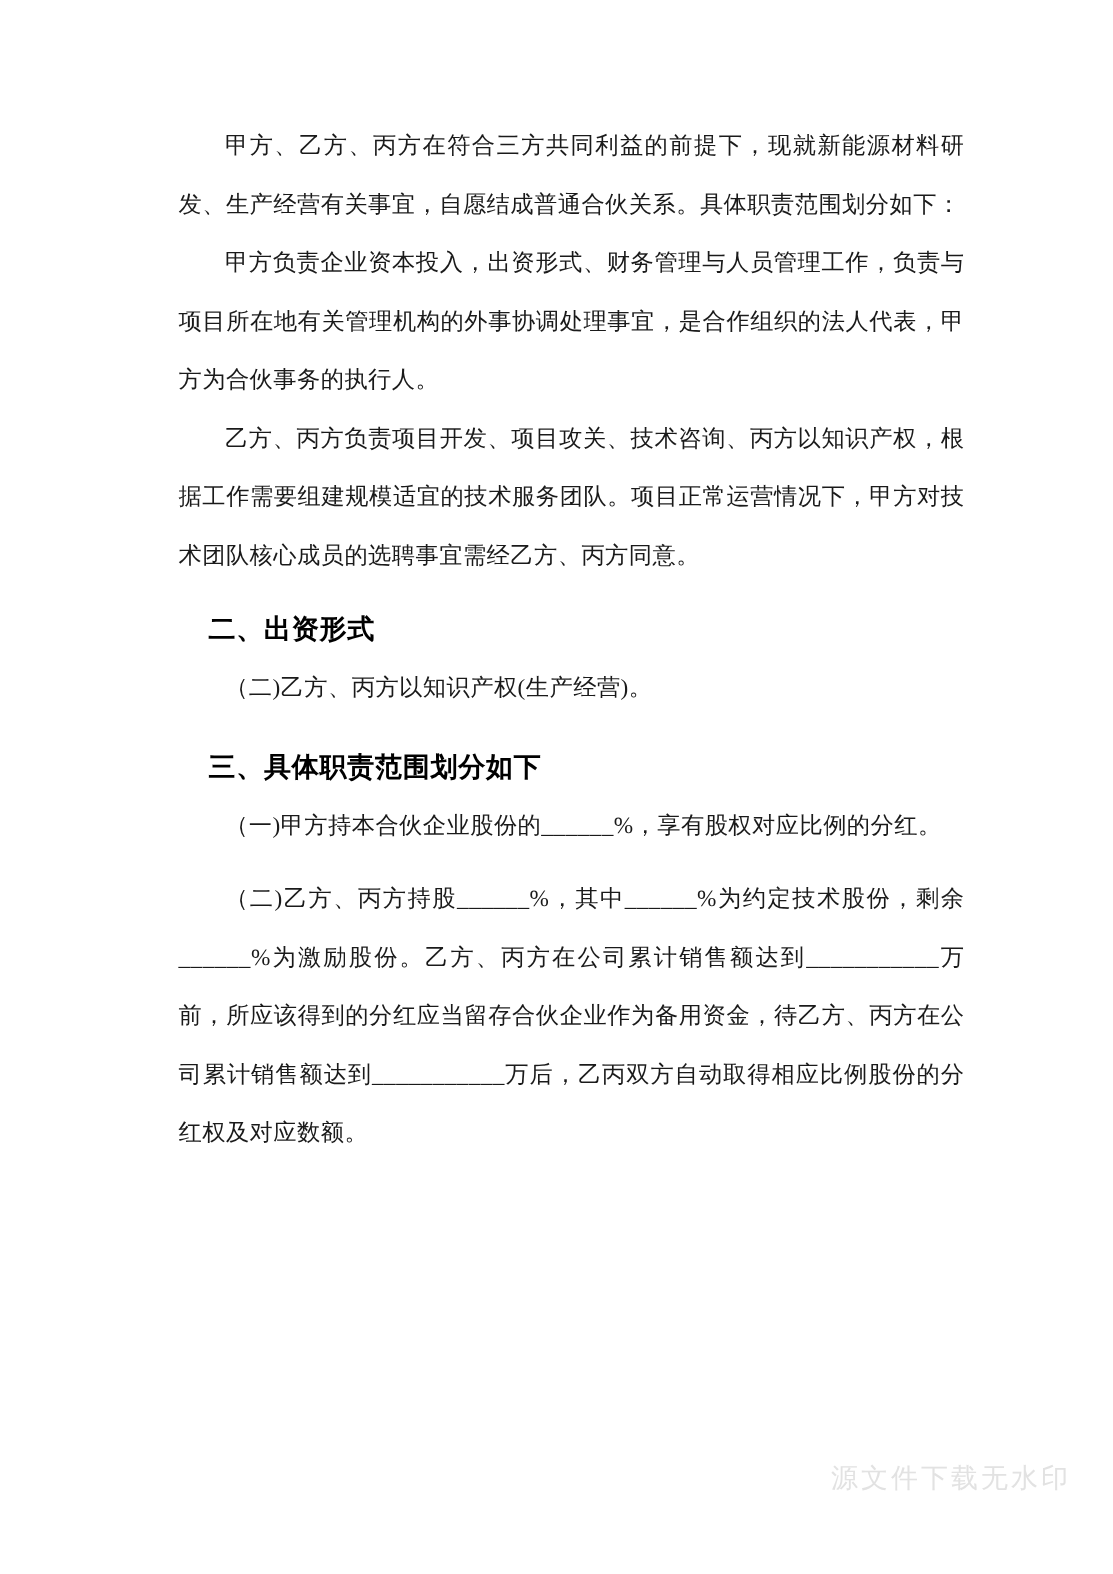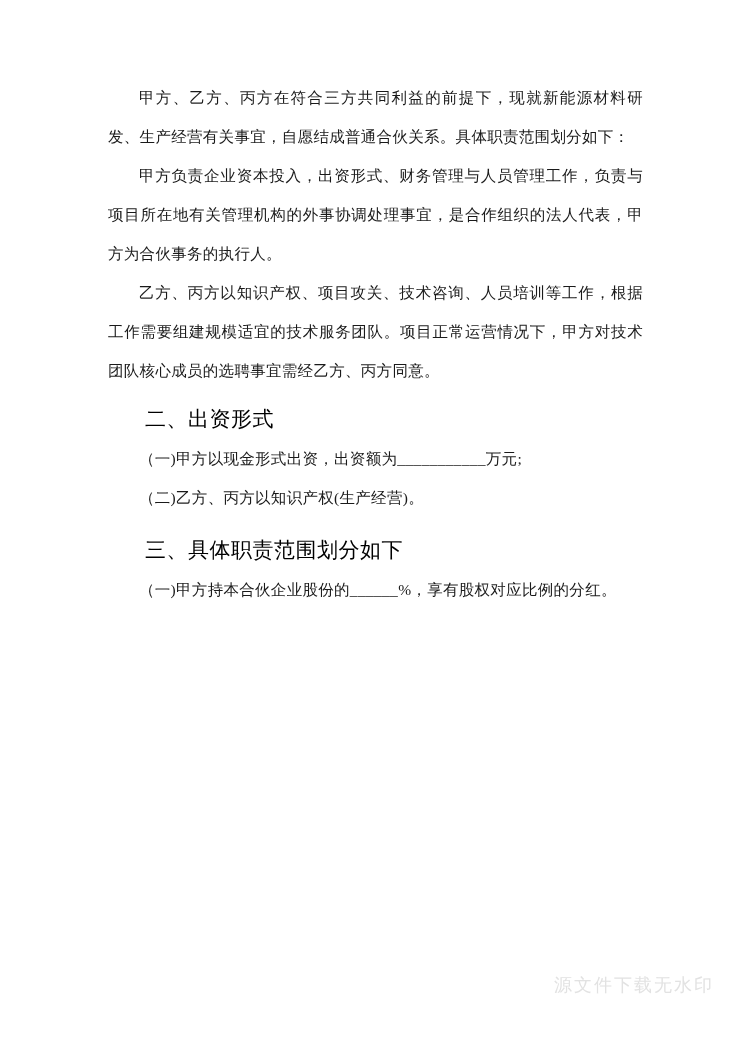--- a/index.html
+++ b/index.html
@@ -18,36 +18,36 @@
     overflow: hidden;
     box-sizing: border-box;
   }
   .content {
     position: absolute;
     left: 103px;
     top: 78px;
     width: 540px;
   }
   p {
-    margin: 0 0 0 5px;
+    margin: 0 0 0 16px;
     font-size: 15.5px;
     line-height: 39px;
     color: #1a1a1a;
     text-align: justify;
     text-justify: inter-ideograph;
     letter-spacing: 0.3px;
   }
   p.indent {
     text-indent: 2em;
   }
   h2 {
     margin: 0;
-    font-size: 21px;
+    font-size: 18px;
     line-height: 39px;
-    font-weight: normal;
+    font-weight: bold;
     text-indent: 2em;
     color: #000000;
     letter-spacing: 0.5px;
   }
   .gap-sm { height: 10px; }
   .gap-md { height: 14px; }
   .watermark {
     position: absolute;
     right: 28px;
     bottom: 52px;
@@ -73,34 +73,34 @@
 </style>
 </head>
 <body>
 
 <div class="page">
 
   <div class="content">
 
     <p class="indent">甲方、乙方、丙方在符合三方共同利益的前提下，现就新能源材料研发、生产经营有关事宜，自愿结成普通合伙关系。具体职责范围划分如下：</p>
     <p class="indent">甲方负责企业资本投入，出资形式、财务管理与人员管理工作，负责与项目所在地有关管理机构的外事协调处理事宜，是合作组织的法人代表，甲方为合伙事务的执行人。</p>
-    <p class="indent">乙方、丙方以知识产权、项目攻关、技术咨询、人员培训等工作，根据工作需要组建规模适宜的技术服务团队。项目正常运营情况下，甲方对技术团队核心成员的选聘事宜需经乙方、丙方同意。</p>
+    <p class="indent">乙方、丙方负责项目开发、项目攻关、技术咨询、丙方以知识产权，根据工作需要组建规模适宜的技术服务团队。项目正常运营情况下，甲方对技术团队核心成员的选聘事宜需经乙方、丙方同意。</p>
 
     <div class="gap-sm"></div>
     <h2>二、出资形式</h2>
 
-    <p class="indent">（一)甲方以现金形式出资，出资额为___________万元;</p>
     <p class="indent">（二)乙方、丙方以知识产权(生产经营)。</p>
 
     <div class="gap-md"></div>
     <h2>三、具体职责范围划分如下</h2>
 
     <p class="indent">（一)甲方持本合伙企业股份的______%，享有股权对应比例的分红。</p>
 
     <div class="gap-sm"></div>
+    <p class="indent">（二)乙方、丙方持股______%，其中______%为约定技术股份，剩余______%为激励股份。乙方、丙方在公司累计销售额达到___________万前，所应该得到的分红应当留存合伙企业作为备用资金，待乙方、丙方在公司累计销售额达到___________万后，乙丙双方自动取得相应比例股份的分红权及对应数额。</p>
 
     <div class="gap-sm"></div>
 
   </div>
 
   <div class="watermark">
     <div class="wm-sub">源文件下载无水印</div>
   </div>
 
 </div>

